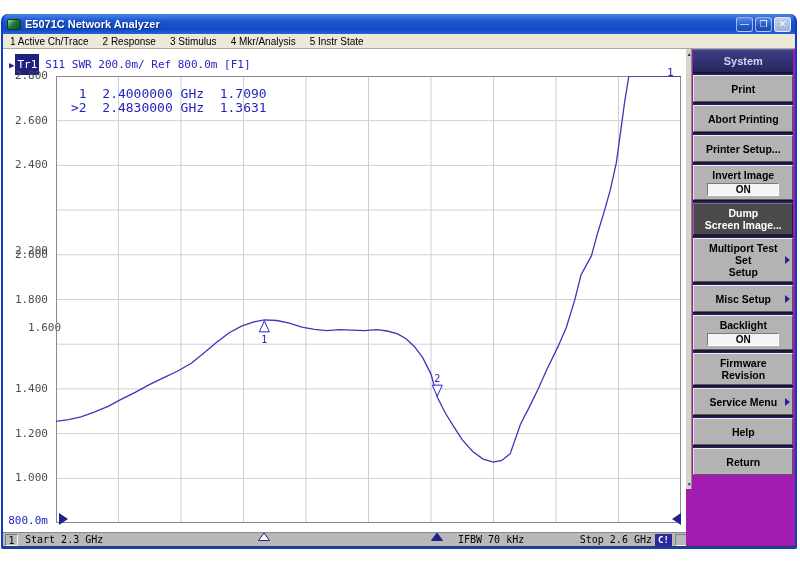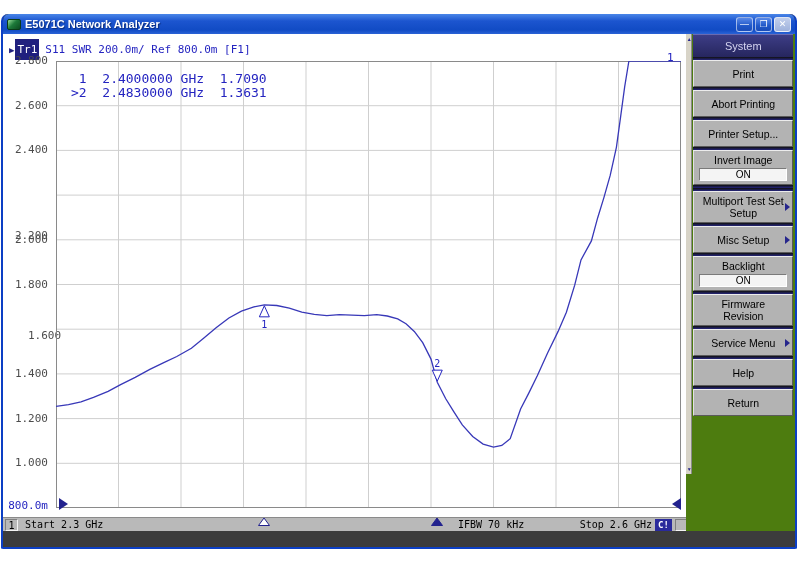--- a/index.html
+++ b/index.html
@@ -65,37 +65,37 @@
   #status-start { margin-left:7px; flex:0 0 auto; }
   #status-ifbw { position:absolute; left:455px; }
   #status-stop { position:absolute; right:38px; }
   #status-badge { position:absolute; right:18px; width:17px; height:12px; background:#2a2a9c;
                   color:#fff; font-size:9px; font-weight:bold; text-align:center;
                   line-height:12px; }
   #status-endcell { position:absolute; right:2px; width:13px; height:12px;
                     border:1px solid; border-color:#808080 #f4f4f4 #f4f4f4 #808080; }
 
   
-  #sidebar { position:relative; width:109px; height:497px; background:#4d7c0f; }
+  #sidebar { position:relative; width:109px; height:497px; background:#a21caf;font-weight:bold; }
   #softkey-scroll { position:absolute; left:0; top:0; width:6px; height:440px;
                     background:#d8d4c8; border-right:1px solid #8a8a8a; }
   .scroll-arrow { position:absolute; left:0; width:6px; font-size:5px; color:#26268c;
                   text-align:center; }
   #softkeys { position:absolute; left:7px; top:0; width:100px; }
   #softkey-header { height:23px; background:linear-gradient(180deg,#3d3d86,#26265e);
                     color:#d4d4f0; font-size:11px; display:flex; align-items:center;
                     justify-content:center; border-top:1px solid #6a6ab0; }
   .sep { height:3px; background:linear-gradient(180deg,#111111,#26267c); }
   .skey { position:relative; min-height:27px; background:#b3b3b3; color:#000;
           font-size:10.5px; display:flex; flex-direction:column; align-items:center;
           justify-content:center; text-align:center; padding:3px 6px; line-height:12px;
           border:1px solid; border-color:#ececec #5a5a5a #5a5a5a #e2e2e2;
           white-space:pre-line; }
   .skey.dark { background:#4a4a4a; color:#fff; border-color:#777 #222 #222 #777; }
-  .skey .state { margin-top:2px; width:88px; height:13px; background:#f4f4f4;
+  .skey .state { margin-top:2px; width:72px; height:13px; background:#f4f4f4;
                  border:1px solid; border-color:#7a7a7a #ffffff #ffffff #7a7a7a;
                  font-size:10px; line-height:12px; }
   .skey .arrow { position:absolute; right:2px; top:50%; margin-top:-4px; width:0; height:0;
                  border-top:4px solid transparent; border-bottom:4px solid transparent;
                  border-left:5px solid #26268c; }
 </style>
 </head>
 <body>
 
 <div id="stage">
@@ -108,38 +108,45 @@
           <span>—</span>
         </div>
       <div class="winbtn">
           <span>❐</span>
         </div>
       <div class="winbtn disabled">
           <span>✕</span>
         </div>
     </div>
 
+    <div id="menubar">
+        <span class="menu-item">1 Active Ch/Trace</span>
+        <span class="menu-item">2 Response</span>
+        <span class="menu-item">3 Stimulus</span>
+        <span class="menu-item">4 Mkr/Analysis</span>
+        <span class="menu-item">5 Instr State</span>
+      </div>
 
     <div id="content">
 
       <div id="screen">
         <div id="trace-line">
           <span id="trace-arrow">▶</span>
           <span id="trace-chip">Tr1</span>
           <span>S11 SWR 200.0m/ Ref 800.0m [F1]</span>
         </div>
 
         <div id="ylabels">
             <div class="ytick" style="top: -7px;">2.800</div>
             <div class="ytick" style="top: 37.7px; margin-left: 12px;">2.600</div>
             <div class="ytick" style="top: 82.4px;">2.400</div>
             <div class="ytick" style="top: 127.1px; margin-top: 41px;">2.200</div>
             <div class="ytick" style="top: 171.8px; text-align: right;">2.000</div>
             <div class="ytick" style="top: 216.5px;">1.800</div>
-            <div class="ytick" style="top: 268px; padding-left: 25px;">1.600</div>
+            <div class="ytick" style="top: 245px; padding-left: 25px;">1.600</div>
             <div class="ytick" style="top: 305.9px;">1.400</div>
             <div class="ytick" style="top: 350.6px;">1.200</div>
             <div class="ytick" style="top: 395.3px;">1.000</div>
             <div class="ytick ref" style="top: 438px;">800.0m</div>
           </div>
 
         <svg id="plot" viewBox="0 0 625 447">
             <line x1="62.5" y1="0" x2="62.5" y2="447" stroke="#cfcfcf" stroke-width="1"></line>
             <line x1="125" y1="0" x2="125" y2="447" stroke="#cfcfcf" stroke-width="1"></line>
             <line x1="187.5" y1="0" x2="187.5" y2="447" stroke="#cfcfcf" stroke-width="1"></line>
@@ -197,20 +204,22 @@
           <div id="softkey-header">System</div>
         <div class="sep"></div>
             <div class="skey"><div>Print</div></div>
             <div class="sep"></div>
             <div class="skey"><div>Abort Printing</div></div>
             <div class="sep"></div>
             <div class="skey"><div>Printer Setup...</div></div>
             <div class="sep"></div>
             <div class="skey"><div>Invert Image</div><div class="state">ON</div></div>
             <div class="sep"></div>
+            <div class="skey dark"><div>Dump
+Screen Image...</div></div>
             <div class="sep"></div>
             <div class="skey"><div>Multiport Test Set
 Setup</div><div class="arrow"></div></div>
             <div class="sep"></div>
             <div class="skey"><div>Misc Setup</div><div class="arrow"></div></div>
             <div class="sep"></div>
             <div class="skey"><div>Backlight</div><div class="state">ON</div></div>
             <div class="sep"></div>
             <div class="skey"><div>Firmware
 Revision</div></div>

